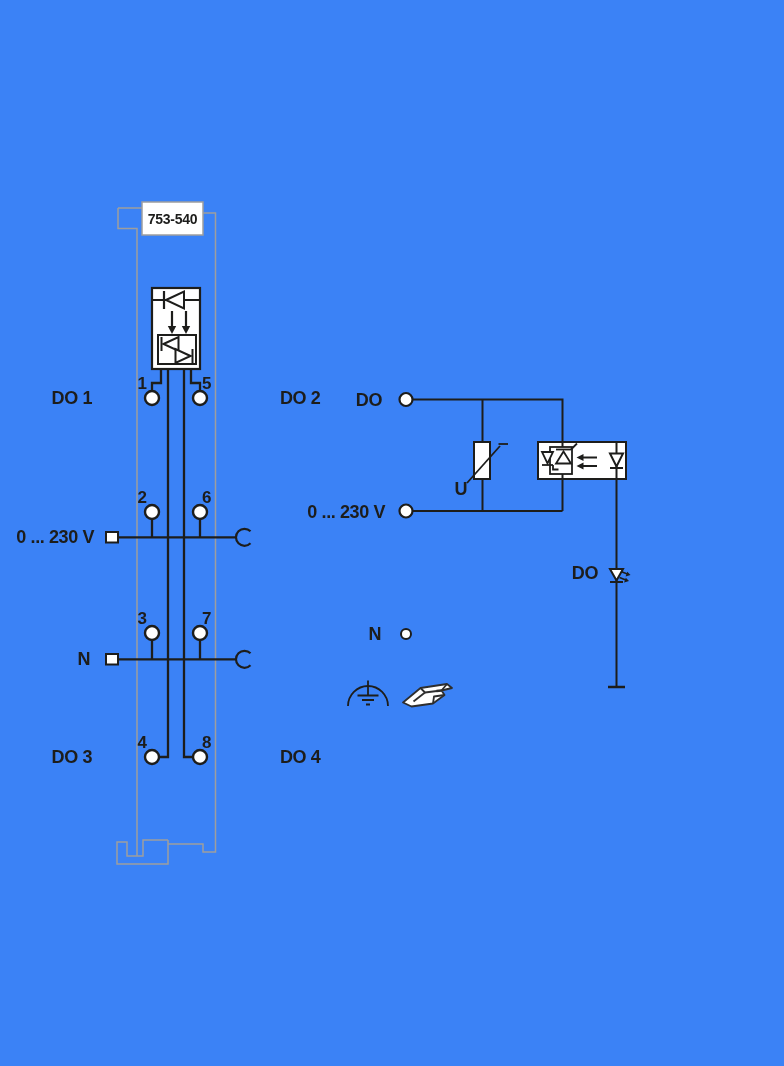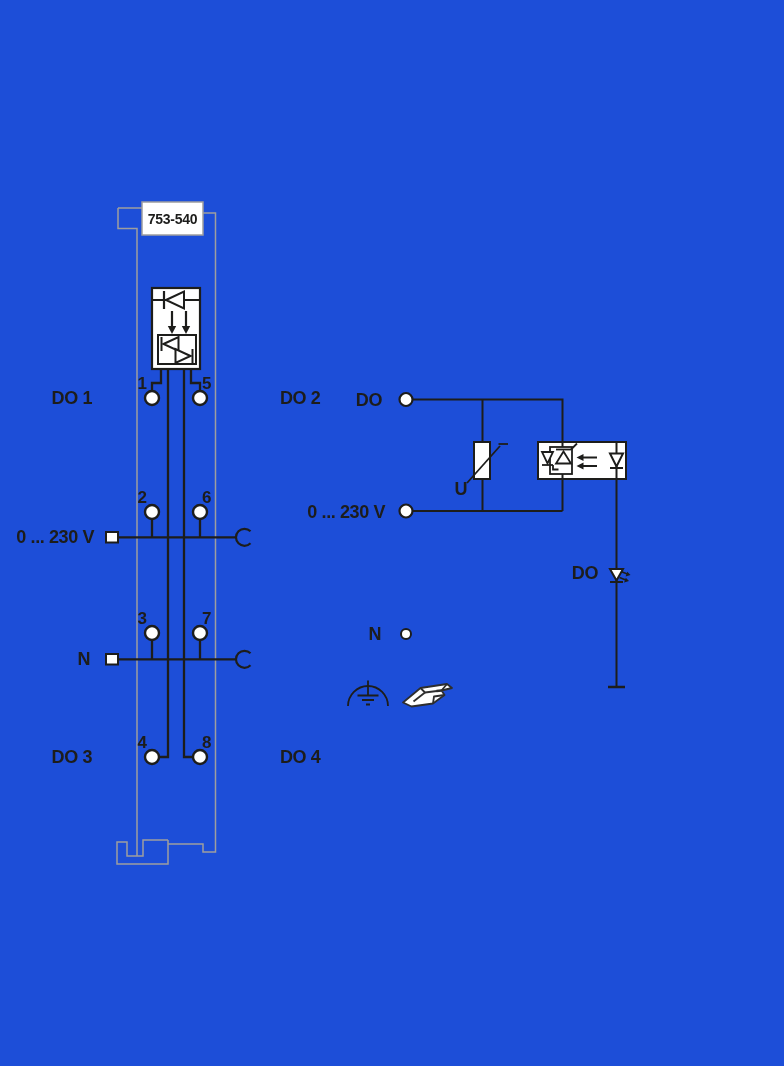--- a/index.html
+++ b/index.html
@@ -1,16 +1,16 @@
 <!DOCTYPE html>
 <html><head>
 <meta charset="utf-8">
 <style>
   html,body{margin:0;padding:0;background:#ffffff;}
-  #page{position:relative;width:784px;height:1066px;background:#1d4ed8;overflow:hidden;
+  #page{position:relative;width:784px;height:1066px;background:#3b82f6;overflow:hidden;
         font-family:"Liberation Sans",sans-serif;}
   svg{position:absolute;left:0;top:0;}
   text{font-family:"Liberation Sans",sans-serif;font-weight:bold;fill:#1d1d1b;}
   .lbl{font-size:18px;letter-spacing:-0.4px;}
   .num{font-size:17px;}
   .pn{font-size:14px;letter-spacing:-0.3px;}
   .ink{stroke:#1d1d1b;fill:none;}
   .outline{stroke:#9e9e9e;fill:none;stroke-width:1.5;}
   .wfill{fill:#ffffff;}
 </style>

